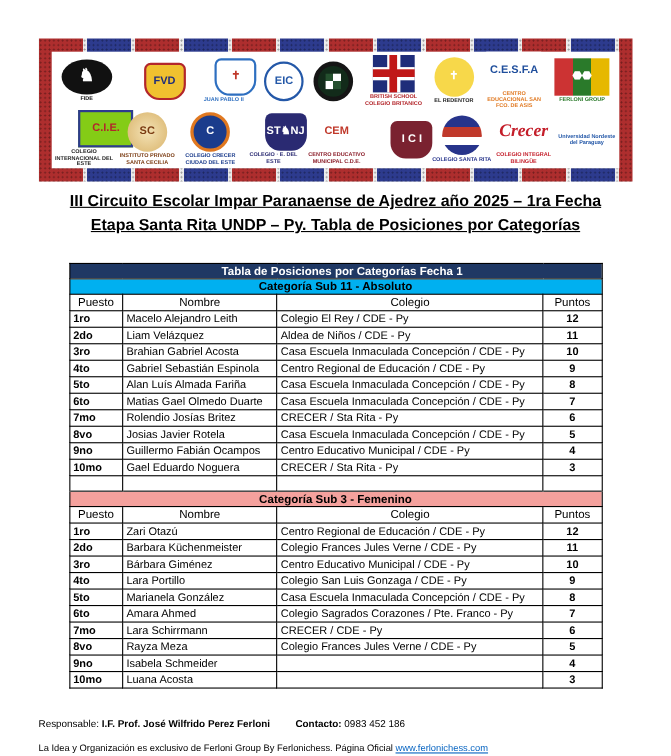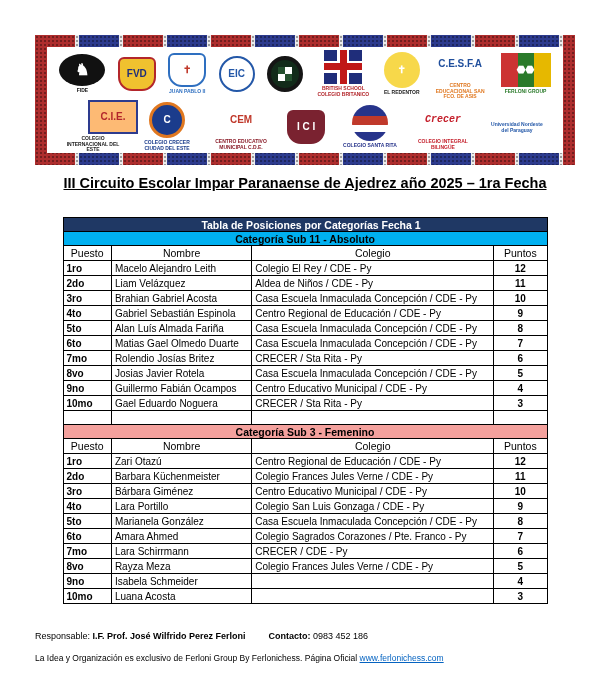--- a/index.html
+++ b/index.html
@@ -29,23 +29,23 @@
   }
   .logo-row { display: flex; justify-content: space-evenly; align-items: center; height: 50%; }
   .logo { display: flex; flex-direction: column; align-items: center; justify-content: center; max-width: 56px; }
   .logo-shape {
     display: flex; align-items: center; justify-content: center;
     font-weight: bold; text-align: center; line-height: 1;
     width: 38px; height: 34px; font-size: 10px; overflow: hidden;
   }
   .logo-shape.ellipse { border-radius: 50%; width: 46px; height: 32px; font-size: 16px; }
   .logo-shape.circle  { border-radius: 50%; width: 36px; height: 36px; }
-  .logo-shape.shield  { border-radius: 6px 6px 14px 14px; }
+  .logo-shape.shield  { border-radius: 6px 6px 14px 14px; margin-left: 22px; }
   .logo-shape.plain   { width: 50px; }
-  .logo-shape.script  { font-style: italic; font-size: 10px; width: 52px; font-family: Liberation Mono, monospace; }
+  .logo-shape.script  { font-style: italic; font-size: 16px; width: 52px; font-family: Liberation Serif, serif; }
   .logo-shape.checker {
     border-radius: 50%; width: 36px; height: 36px;
     background:
       conic-gradient(#fff 0 25%, #24502e 25% 50%, #fff 50% 75%, #24502e 75%) center/14px 14px,
       #122b1a;
     background-repeat: no-repeat, no-repeat;
     border: 4px solid #151515;
   }
   .logo-shape.ujack {
     background:
@@ -129,26 +129,34 @@
           <div class="logo-shape plain" style="background: rgb(255, 255, 255); color: rgb(31, 78, 156);">C.E.S.F.A</div>
           <div class="logo-caption" style="color: rgb(224, 120, 32);">CENTRO EDUCACIONAL SAN FCO. DE ASIS</div>
         </div>
         <div class="logo">
           <div class="logo-shape plain" style="background: linear-gradient(90deg, rgb(204, 51, 51) 0px, rgb(204, 51, 51) 33%, rgb(42, 122, 42) 33%, rgb(42, 122, 42) 66%, rgb(230, 184, 0) 66%); color: rgb(255, 255, 255);">⬣⬣</div>
           <div class="logo-caption" style="color: rgb(42, 122, 42);">FERLONI GROUP</div>
         </div>
       </div>
     <div class="logo-row">
         <div class="logo">
-          <div class="logo-shape plain" style="background: #fdba74; color: rgb(179, 38, 43); border: 2px solid rgb(45, 59, 142); margin-left: 40px;">C.I.E.</div>
+          <div class="logo-shape plain" style="background: #84cc16; color: rgb(179, 38, 43); border: 2px solid rgb(45, 59, 142); margin-left: 40px;">C.I.E.</div>
           <div class="logo-caption" style="color: rgb(34, 34, 34);">COLEGIO INTERNACIONAL DEL ESTE</div>
+        </div>
+        <div class="logo">
+          <div class="logo-shape circle" style="background: radial-gradient(rgb(243, 226, 181), rgb(217, 179, 106)); color: rgb(122, 59, 18);">SC</div>
+          <div class="logo-caption" style="color: rgb(122, 59, 18);">INSTITUTO PRIVADO SANTA CECILIA</div>
         </div>
         <div class="logo">
           <div class="logo-shape circle" style="background: rgb(27, 60, 140); color: rgb(255, 255, 255); border: 3px solid rgb(224, 120, 32);">C</div>
           <div class="logo-caption" style="color: rgb(27, 60, 140);">COLEGIO CRECER CIUDAD DEL ESTE</div>
+        </div>
+        <div class="logo">
+          <div class="logo-shape shield" style="background: rgb(42, 42, 114); color: rgb(255, 255, 255);">ST♞NJ</div>
+          <div class="logo-caption" style="color: rgb(42, 42, 114);">COLEGIO · E. DEL ESTE</div>
         </div>
         <div class="logo">
           <div class="logo-shape plain" style="background: rgb(255, 255, 255); color: rgb(192, 57, 43);">CEM</div>
           <div class="logo-caption" style="color: rgb(138, 28, 40);">CENTRO EDUCATIVO MUNICIPAL C.D.E.</div>
         </div>
         <div class="logo">
           <div class="logo-shape shield" style="background: rgb(122, 34, 48); color: rgb(255, 255, 255);">I C I</div>
         </div>
         <div class="logo">
           <div class="logo-shape circle" style="background: linear-gradient(rgb(39, 52, 139) 0px, rgb(39, 52, 139) 30%, rgb(192, 57, 43) 30%, rgb(192, 57, 43) 55%, rgb(255, 255, 255) 55%, rgb(255, 255, 255) 75%, rgb(39, 52, 139) 75%); color: rgb(255, 255, 255);"></div>
@@ -160,20 +168,21 @@
         </div>
         <div class="logo">
           <div class="logo-caption" style="color: rgb(36, 88, 168);">Universidad Nordeste del Paraguay</div>
         </div>
       </div>
   </div>
 </div>
 
 <div class="titles">
   <div class="title-line">III Circuito Escolar Impar Paranaense de Ajedrez año 2025 – 1ra Fecha</div>
+  <div class="title-line">Etapa Santa Rita UNDP – Py. Tabla de Posiciones por Categorías</div>
 </div>
 
 <table class="standings">
   <colgroup>
     <col style="width:10%">
       <col style="width:29%">
       <col style="width:50%">
       <col style="width:11%">
   </colgroup>
   <tbody>

